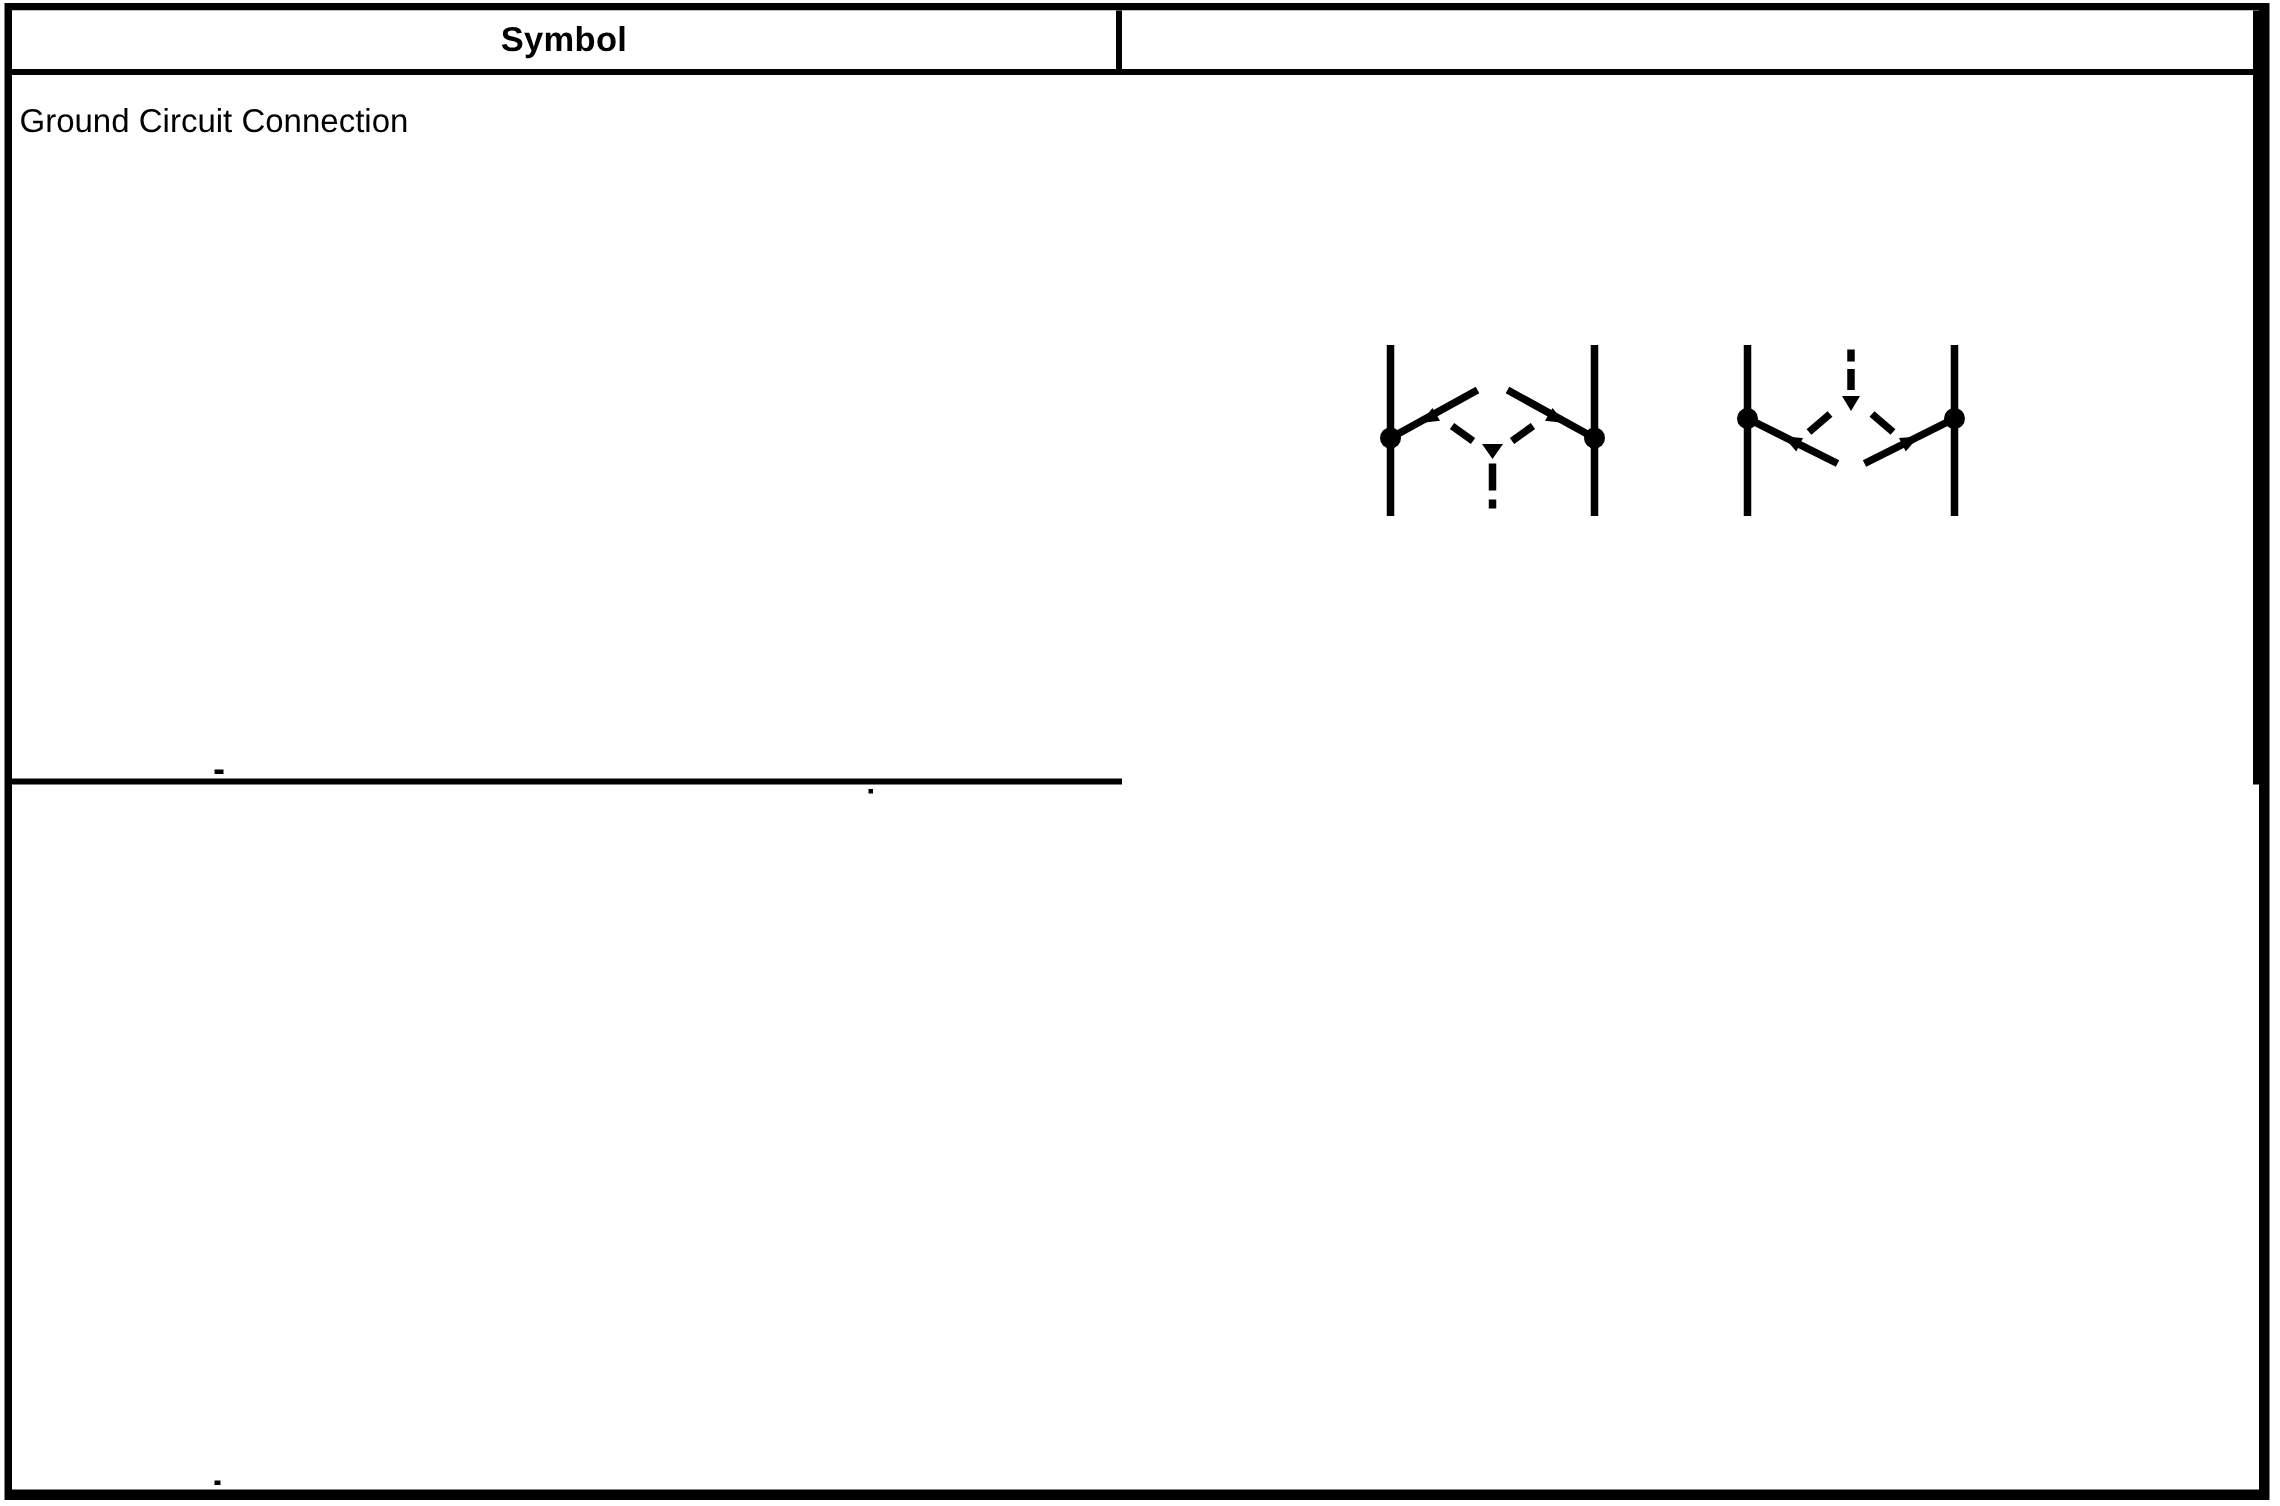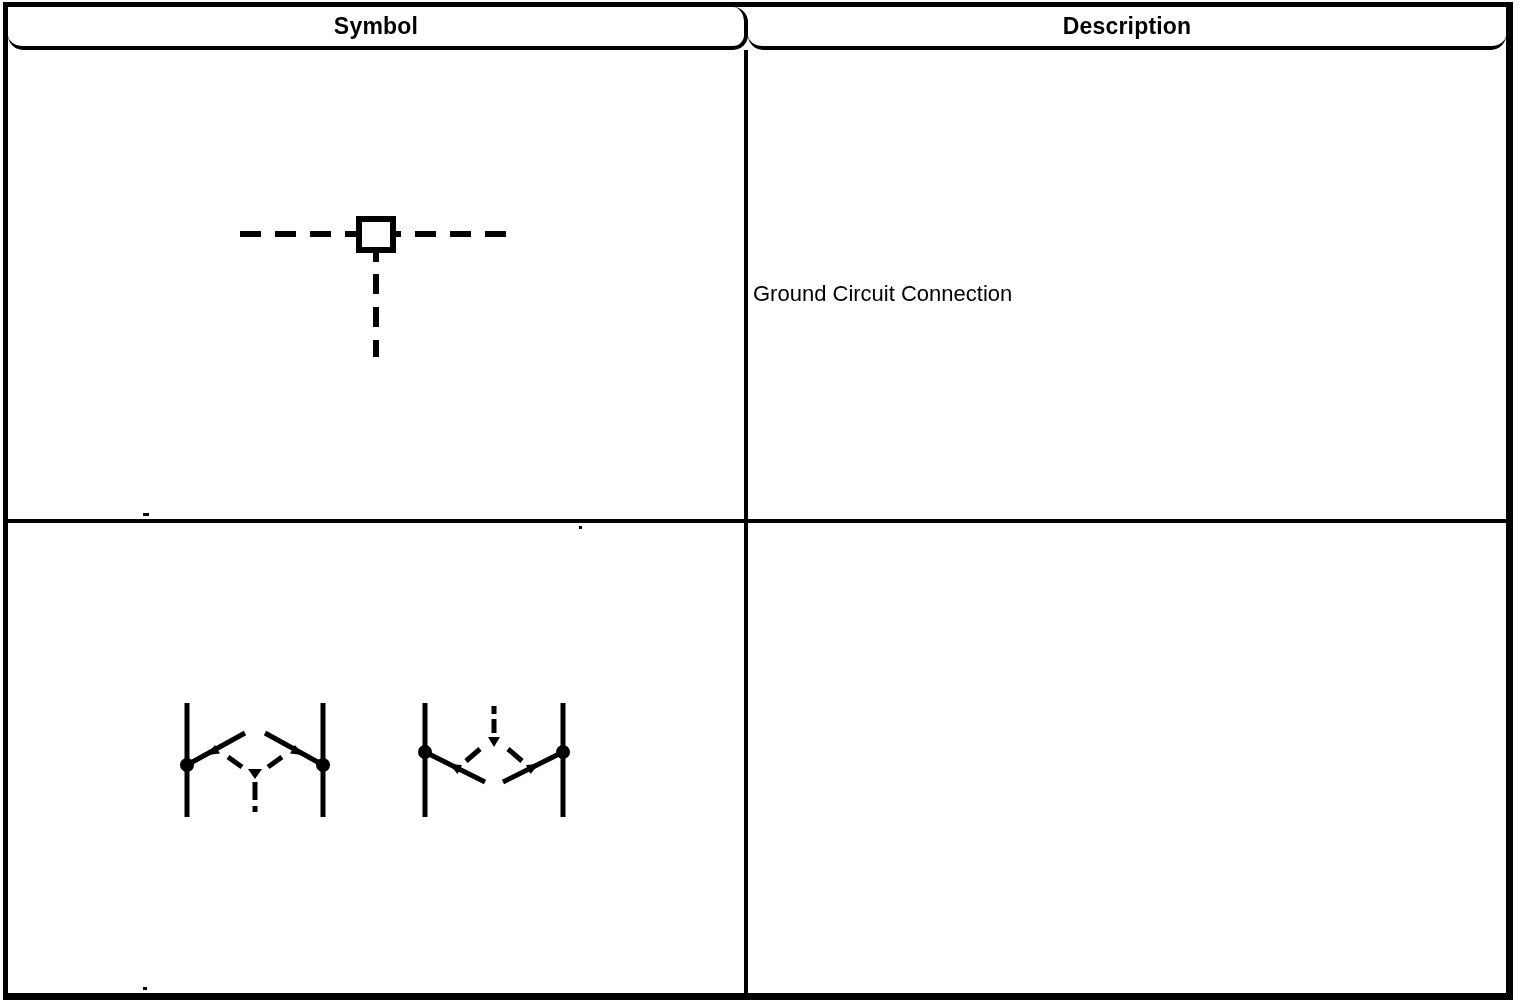--- a/index.html
+++ b/index.html
@@ -10,51 +10,48 @@
   .legend-table {
     position:absolute; left:3px; top:2px; width:1510px; height:998px;
     box-sizing:border-box; background:#ffffff;
     border:5px solid #000; border-right-width:7px; border-bottom-width:7px;
     display:grid;
     grid-template-columns:740px 1fr;
     grid-template-rows:43px 473px 1fr;
   }
   .cell { box-sizing:border-box; background:#ffffff; position:relative; }
   .col-left  { border-right:4px solid #000; }
-  .row-hdr   { border-bottom:4px solid #000;border-radius:15px; }
+  .row-hdr   { border-bottom:4px solid #000; }
   .row-one   { border-bottom:4px solid #000; }
   .hdr-cell {
     display:flex; align-items:center; justify-content:center;
     font-weight:bold; font-size:23px; letter-spacing:0.2px;
   }
   .desc-cell {
-    display:flex; align-items:center; justify-content:flex-start;
+    display:flex; justify-content:flex-start;
     padding-left:5px; font-size:22px;margin-top:18px;
   }
   .sym-cell { position:relative; }
   .sym-svg { position:absolute; display:block; }
   .svg-ground { left:217px; top:155px; }
   .svg-clip-a { left:172px; top:175px; }
   .svg-clip-b { left:407px; top:175px; }
   .speck { position:absolute; background:#000; }
   .speck-1 { left:143px; top:513px; width:6px;  height:3px; }
   .speck-2 { left:579px; top:526px; width:3px;  height:3px; }
   .speck-3 { left:143px; top:987px; width:4px;  height:3px; }
   svg line, svg rect, svg polyline { stroke:#000; }
 </style>
 </head>
 <body>
 
 <div class="legend-table">
 
   <div class="cell col-left row-hdr hdr-cell">
     <span>Symbol</span>
-  </div>
-  <div class="cell row-hdr hdr-cell">
-    <span>Description</span>
   </div>
 
   <div class="cell col-left row-one sym-cell">
     <svg class="sym-svg svg-ground" width="300" height="165" viewBox="0 0 300 165">
       <line x1="15" y1="29" x2="287" y2="29" stroke-width="6" stroke-dasharray="21 14"></line>
       <rect x="134" y="14" width="34" height="31" fill="#ffffff" stroke-width="6"></rect>
       <line x1="151" y1="48" x2="151" y2="152" stroke-width="6" stroke-dasharray="9 12 20 13 20 13 20 13"></line>
     </svg>
   </div>
   <div class="cell row-one desc-cell">

